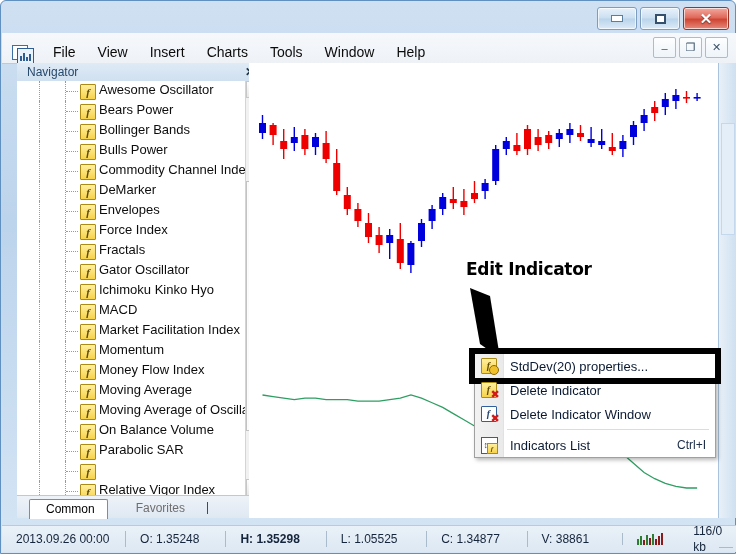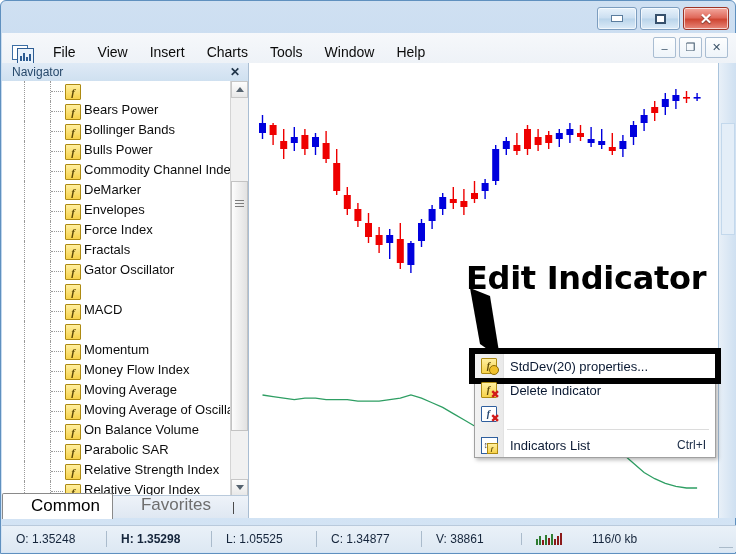--- a/index.html
+++ b/index.html
@@ -53,21 +53,21 @@
   }
   .mdibtns{position:absolute;right:8px;top:4px;display:flex;gap:3px;}
   .mdib{
     width:21px;height:19px;border:1px solid #a9bdd2;border-radius:2px;
     background:linear-gradient(180deg,#fdfefe 0%,#eef4fa 100%);
     display:flex;align-items:center;justify-content:center;
     font-size:11px;color:#3b5368;
   }
   
   .navigator{
-    position:absolute;left:1px;top:62px;width:246px;height:455px;
+    position:absolute;left:16px;top:62px;width:246px;height:455px;
     background:#fff;border-right:1px solid #a9bdd2;
   }
   .nav-title{
     height:18px;background:linear-gradient(180deg,#dfeaf6 0%,#cfe0f0 100%);
     display:flex;align-items:center;border-bottom:1px solid #bdd0e2;
   }
   .nav-title span{font-size:12px;color:#27496b;padding-left:10px;flex:1;}
   .nav-close{
     width:18px;height:16px;display:flex;align-items:center;justify-content:center;
     font-size:12px;font-weight:bold;color:#22364a;margin-right:4px;cursor:pointer;
@@ -118,21 +118,21 @@
   }
   .vs-grip{position:absolute;left:4px;top:119px;width:9px;height:9px;}
   .vs-grip i{display:block;height:1px;background:#7d7d7d;margin-bottom:2px;}
   
   .nav-tabs{
     position:absolute;left:0;bottom:0;width:246px;height:22px;
     background:linear-gradient(180deg,#eef3f9 0%,#dfe8f2 100%);
     border-top:1px solid #b9cadc;display:flex;align-items:flex-end;
   }
   .ntab{
-    font-size:17px;padding:2px 12px 3px 28px;color:#3c3c3c;cursor:pointer;
+    font-size:12px;padding:2px 12px 3px 16px;color:#3c3c3c;cursor:pointer;margin-left:12px;
   }
   .ntab.active{
     background:#fff;border:1px solid #8a8a8a;border-bottom:none;color:#000;
     position:relative;top:1px;border-radius:2px 2px 0 0;
   }
   .ntab.inactive{color:#6e6e6e;}
   .tabcaret{width:1px;height:12px;background:#4a4a4a;margin-left:10px;margin-bottom:4px;}
   
   .chart{
     position:absolute;left:248px;top:62px;width:487px;height:455px;
@@ -140,21 +140,21 @@
   }
   .chart-inner{position:absolute;left:0;top:0;width:470px;height:455px;background:#fff;}
   .chart-right-pad{
     position:absolute;right:0;top:0;width:17px;height:455px;
     background:linear-gradient(90deg,#e8f0f8 0%,#cfe0f1 100%);
     border-left:1px solid #a9c3dc;
   }
   .crp-thumb{position:absolute;left:2px;top:60px;width:12px;height:110px;background:#e4eef8;border:1px solid #c3d8ec;}
   
   .annot{
-    position:absolute;left:465px;top:258px;font-size:32px;font-weight:bold;
+    position:absolute;left:465px;top:258px;font-size:17px;font-weight:bold;
     color:#000;letter-spacing:-0.3px;font-family:"DejaVu Sans", sans-serif;
   }
   .arrow-svg{position:absolute;left:455px;top:285px;}
   
   .ctxmenu{
     position:absolute;left:473px;top:352px;width:240px;
     background:#fff;border:1px solid #a0a0a0;
     box-shadow:2px 2px 4px rgba(0,0,0,.28);
   }
   .ctx-gutter{
@@ -269,20 +269,21 @@
       <div class="nav-close">✕</div>
     </div>
 
     <div class="nav-body">
       <div class="nav-list" id="navlist">
           <div class="nav-row">
             <span class="tree-guide"></span>
             <span class="tree-guide2"></span>
             <span class="tree-elbow"></span>
             <span class="fico">f</span>
+            <span class="nav-label">Awesome Oscillator</span>
           </div>
           <div class="nav-row">
             <span class="tree-guide"></span>
             <span class="tree-guide2"></span>
             <span class="tree-elbow"></span>
             <span class="fico">f</span>
             <span class="nav-label">Bears Power</span>
           </div>
           <div class="nav-row">
             <span class="tree-guide"></span>
@@ -338,33 +339,35 @@
             <span class="tree-guide2"></span>
             <span class="tree-elbow"></span>
             <span class="fico">f</span>
             <span class="nav-label">Gator Oscillator</span>
           </div>
           <div class="nav-row">
             <span class="tree-guide"></span>
             <span class="tree-guide2"></span>
             <span class="tree-elbow"></span>
             <span class="fico">f</span>
+            <span class="nav-label">Ichimoku Kinko Hyo</span>
           </div>
           <div class="nav-row">
             <span class="tree-guide"></span>
             <span class="tree-guide2"></span>
             <span class="tree-elbow"></span>
             <span class="fico">f</span>
             <span class="nav-label">MACD</span>
           </div>
           <div class="nav-row">
             <span class="tree-guide"></span>
             <span class="tree-guide2"></span>
             <span class="tree-elbow"></span>
             <span class="fico">f</span>
+            <span class="nav-label">Market Facilitation Index</span>
           </div>
           <div class="nav-row">
             <span class="tree-guide"></span>
             <span class="tree-guide2"></span>
             <span class="tree-elbow"></span>
             <span class="fico">f</span>
             <span class="nav-label">Momentum</span>
           </div>
           <div class="nav-row">
             <span class="tree-guide"></span>
@@ -399,21 +402,20 @@
             <span class="tree-guide2"></span>
             <span class="tree-elbow"></span>
             <span class="fico">f</span>
             <span class="nav-label">Parabolic SAR</span>
           </div>
           <div class="nav-row">
             <span class="tree-guide"></span>
             <span class="tree-guide2"></span>
             <span class="tree-elbow"></span>
             <span class="fico">f</span>
-            <span class="nav-label">Relative Strength Index</span>
           </div>
           <div class="nav-row">
             <span class="tree-guide"></span>
             <span class="tree-guide2"></span>
             <span class="tree-elbow"></span>
             <span class="fico">f</span>
             <span class="nav-label">Relative Vigor Index</span>
           </div>
         </div>
     </div>
@@ -566,40 +568,42 @@
       <span class="ci-accel"></span>
     </div>
 
     <div class="ctxitem">
       <span class="ci-ico">
         <span class="mico">
             <span class="sq blueout">f</span>
             <span class="redx">✖</span>
           </span>
       </span>
+      <span class="ci-label">Delete Indicator Window</span>
       <span class="ci-accel"></span>
     </div>
 
     <div class="ctx-sep"></div>
 
     <div class="ctxitem">
       <span class="ci-ico">
         <span class="mico">
           <span class="listbox">
               <span class="arrows">↕</span>
               <span class="ybadge">f</span>
             </span>
         </span>
       </span>
       <span class="ci-label">Indicators List</span>
       <span class="ci-accel">Ctrl+I</span>
     </div>
   </div>
 
   <div class="statusbar">
+    <div class="sb-cell" style="width:115px;">2013.09.26 00:00</div>
     <div class="sb-cell" style="width:90px;">O: 1.35248</div>
     <div class="sb-cell" style="width:90px;font-weight:bold;">H: 1.35298</div>
     <div class="sb-cell" style="width:90px;">L: 1.05525</div>
     <div class="sb-cell" style="width:90px;">C: 1.34877</div>
     <div class="sb-cell" style="width:85px;">V: 38861</div>
     <div class="sig">
       <i style="height:6px;background:#2e7d32;"></i>
         <i style="height:9px;background:#2e7d32;"></i>
       <i style="height:5px;background:#8b1a1a;"></i>
         <i style="height:10px;background:#2e7d32;"></i>

